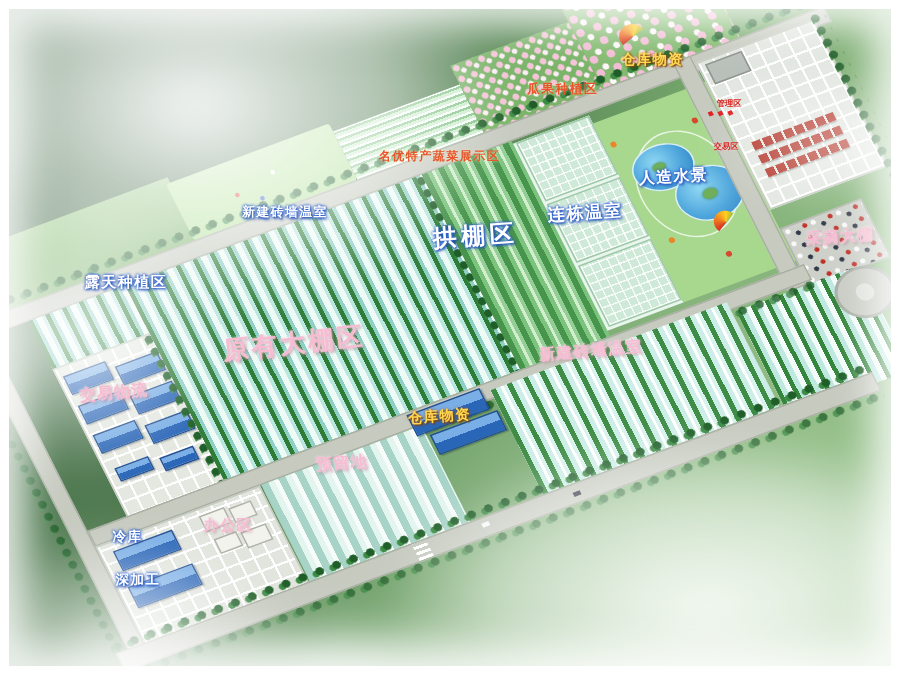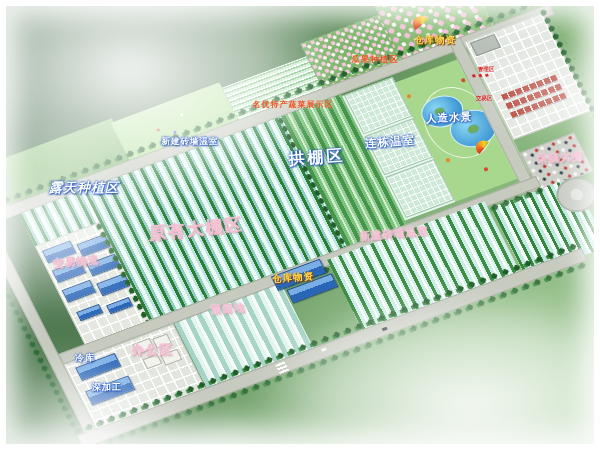--- a/index.html
+++ b/index.html
@@ -159,34 +159,34 @@
 
   <div class="clouds">
     <div class="cloud" style="left:-80px;top:-70px;width:420px;height:280px;background:radial-gradient(ellipse,rgba(255,255,255,.95) 0%,rgba(255,255,255,.55) 45%,rgba(255,255,255,0) 72%);"></div>
     <div class="cloud" style="left:-60px;top:120px;width:220px;height:200px;background:radial-gradient(ellipse,rgba(255,255,255,.8) 0%,rgba(255,255,255,0) 70%);"></div>
     <div class="cloud" style="left:260px;top:290px;width:420px;height:230px;background:radial-gradient(ellipse,rgba(255,255,255,.9) 0%,rgba(255,255,255,.5) 48%,rgba(255,255,255,0) 74%);"></div>
     <div class="cloud" style="left:-40px;top:350px;width:240px;height:160px;background:radial-gradient(ellipse,rgba(255,255,255,.8) 0%,rgba(255,255,255,0) 70%);"></div>
     <div class="cloud" style="left:470px;top:40px;width:180px;height:110px;background:radial-gradient(ellipse,rgba(255,255,255,.5) 0%,rgba(255,255,255,0) 70%);"></div>
     <div class="cloud" style="left:90px;top:400px;width:260px;height:100px;background:radial-gradient(ellipse,rgba(255,255,255,.6) 0%,rgba(255,255,255,0) 70%);"></div>
   </div>
 
-  <div class="lbl lb-white" style="left:84px;top:188px;font-size:13px;font-style:italic;">露天种植区</div>
+  <div class="lbl lb-white" style="left:84px;top:188px;font-size:10px;">露天种植区</div>
   <div class="lbl lb-white" style="left:190px;top:142px;font-size:8.5px;">新建砖墙温室</div>
   <div class="lbl lb-orange" style="left:285px;top:104px;font-size:8px;">名优特产蔬菜展示区</div>
   <div class="lbl lb-orange" style="left:367px;top:60px;font-size:8.5px;">瓜果种植区</div>
   <div class="lbl lb-yellow" style="left:435px;top:40px;font-size:9.5px;">仓库物资</div>
   <div class="lbl lb-white" style="left:317px;top:158px;font-size:16px;letter-spacing:3px;transform:translate(-50%,-50%) rotate(-4deg);">拱棚区</div>
   <div class="lbl lb-white" style="left:390px;top:142px;font-size:11.5px;transform:translate(-50%,-50%) rotate(-4deg);">连栋温室</div>
   <div class="lbl lb-white" style="left:449px;top:118px;font-size:10.5px;transform:translate(-50%,-50%) rotate(-3deg);">人造水景</div>
   <div class="lbl lb-pink" style="left:560px;top:158px;font-size:10.5px;transform:translate(-50%,-50%) rotate(-4deg);">采摘大棚</div>
   <div class="lbl lb-pink" style="left:196px;top:229px;font-size:17px;letter-spacing:2px;transform:translate(-50%,-50%) rotate(-6deg);">原有大棚区</div>
   <div class="lbl lb-pink" style="left:394px;top:234px;font-size:10.5px;transform:translate(-50%,-50%) rotate(-5deg);">新建砖墙温室</div>
   <div class="lbl lb-yellow" style="left:293px;top:278px;font-size:9.5px;transform:translate(-50%,-50%) rotate(-4deg);">仓库物资</div>
   <div class="lbl lb-pink" style="left:76px;top:262px;font-size:10.5px;transform:translate(-50%,-50%) rotate(-5deg);">交易物流</div>
   <div class="lbl lb-pink" style="left:228px;top:309px;font-size:10.5px;transform:translate(-50%,-50%) rotate(-4deg);">预留地</div>
-  <div class="lbl lb-pink" style="left:152px;top:350px;font-size:13px;">办公区</div>
+  <div class="lbl lb-pink" style="left:152px;top:350px;font-size:10px;">办公区</div>
   <div class="lbl lb-white" style="left:85px;top:358px;font-size:9px;">冷库</div>
-  <div class="lbl lb-white" style="left:92px;top:387px;font-size:9px;margin-left:15px;">深加工</div>
+  <div class="lbl lb-white" style="left:92px;top:387px;font-size:9px;">深加工</div>
   <div class="lbl lb-redsm" style="left:486px;top:69px;font-size:5.5px;letter-spacing:0;">管理区</div>
   <div class="lbl lb-redsm" style="left:484px;top:98px;font-size:5.5px;letter-spacing:0;">交易区</div>
 
   <div class="frame"></div>
 </div>
 
 </body></html>

